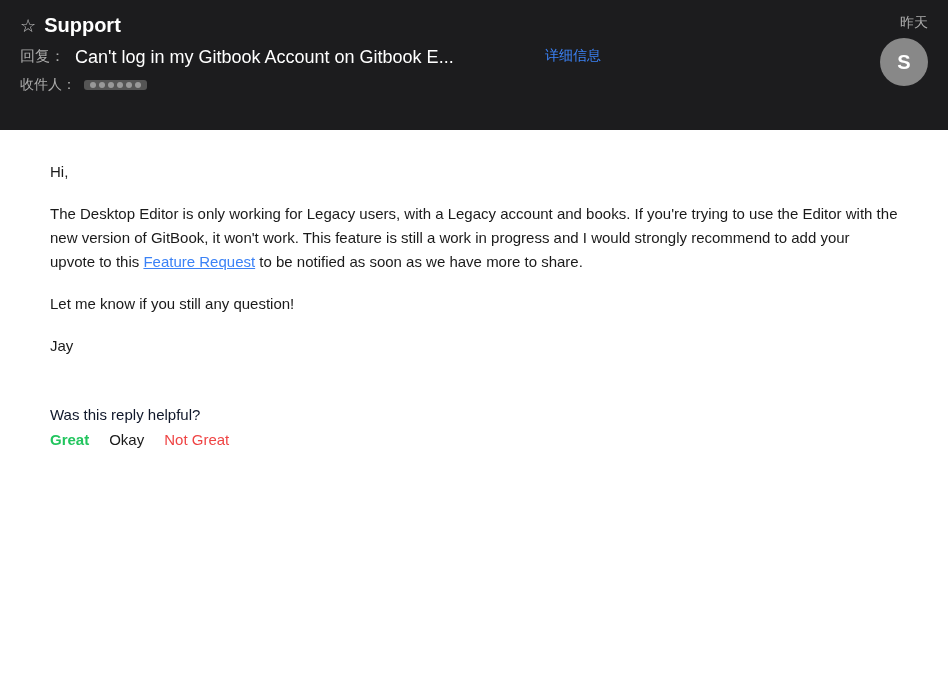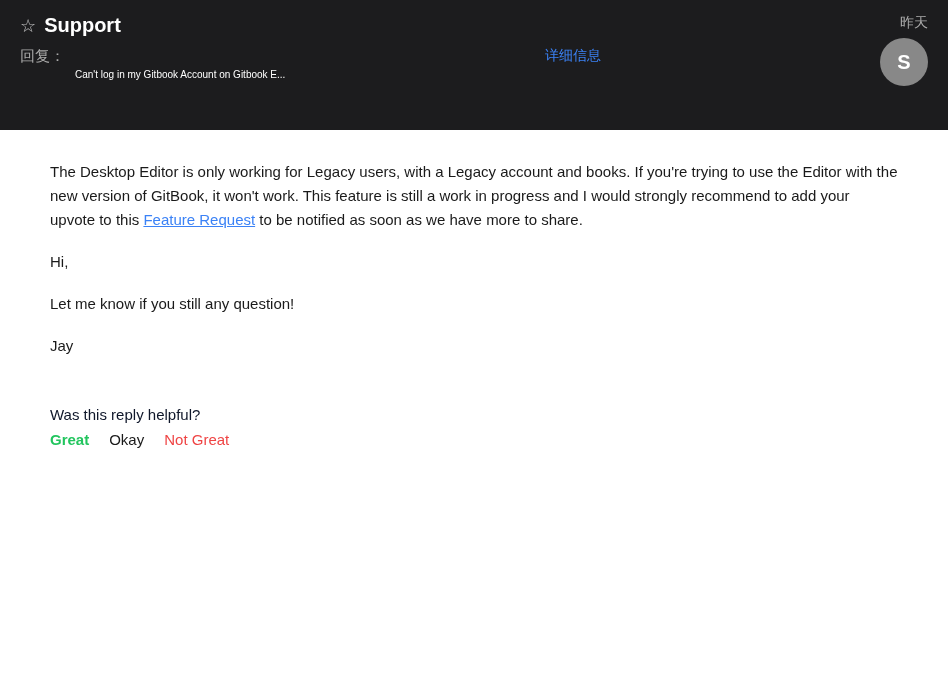--- a/index.html
+++ b/index.html
@@ -74,28 +74,27 @@
       margin-bottom: 8px;
     }
 
     .reply-label {
       font-size: 15px;
       color: #aaaaaa;
       white-space: nowrap;
     }
 
     .subject-text {
-      font-size: 10px;
+      font-size: 18px;
       color: #ffffff;
       flex: 1;
       white-space: nowrap;
       overflow: hidden;
       text-overflow: ellipsis;
       max-width: 460px;
-      margin-top: 22px;
     }
 
     .details-link {
       font-size: 14px;
       color: #3b82f6;
       text-decoration: none;
       cursor: pointer;
       white-space: nowrap;
     }
 
@@ -209,36 +208,47 @@
     <div class="header-title-area">
       <span class="star-icon">☆</span>
       <span class="header-title">Support</span>
     </div>
   </div>
   <div class="header-subject-row">
     <span class="reply-label">回复：</span>
     <span class="subject-text">Can't  log in my Gitbook Account on Gitbook E...</span>
     <a class="details-link" href="#">详细信息</a>
   </div>
+  <div class="header-recipient-row">
+    <span class="recipient-label">收件人：</span>
+    <div class="blurred-recipient">
+      <div class="blurred-dot"></div>
+      <div class="blurred-dot"></div>
+      <div class="blurred-dot"></div>
+      <div class="blurred-dot"></div>
+      <div class="blurred-dot"></div>
+      <div class="blurred-dot"></div>
+    </div>
+  </div>
 
   <div class="header-right-area">
     <span class="header-date">昨天</span>
     <div class="avatar">S</div>
   </div>
 </div>
 
 <div class="email-body">
+  <p class="email-paragraph">Hi,</p>
   <p class="email-paragraph">
     <span>The Desktop Editor is only working for Legacy users, with a Legacy account and books. If you're trying to use the Editor with the new version of GitBook, it won't work. This feature is still a work in progress and I would strongly recommend to add your upvote to this</span>
     <span> </span>
     <a class="feature-link" href="#">Feature Request</a>
     <span> </span>
     <span>to be notified as soon as we have more to share.</span>
   </p>
-  <p class="email-paragraph">Hi,</p>
   <p class="email-paragraph">Let me know if you still any question!</p>
   <p class="email-paragraph">Jay</p>
 </div>
 
 <div class="feedback-section">
   <p class="feedback-question">Was this reply helpful?</p>
   <div class="feedback-buttons">
     <button class="btn-great">Great</button>
     <button class="btn-okay">Okay</button>
     <button class="btn-notgood">Not Great</button>

